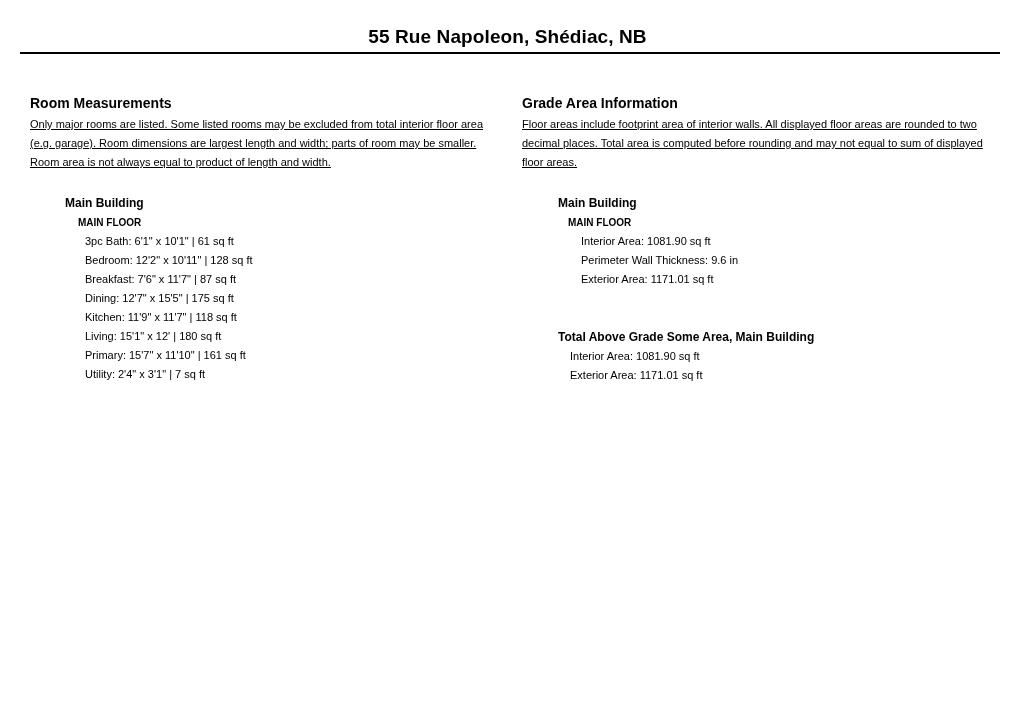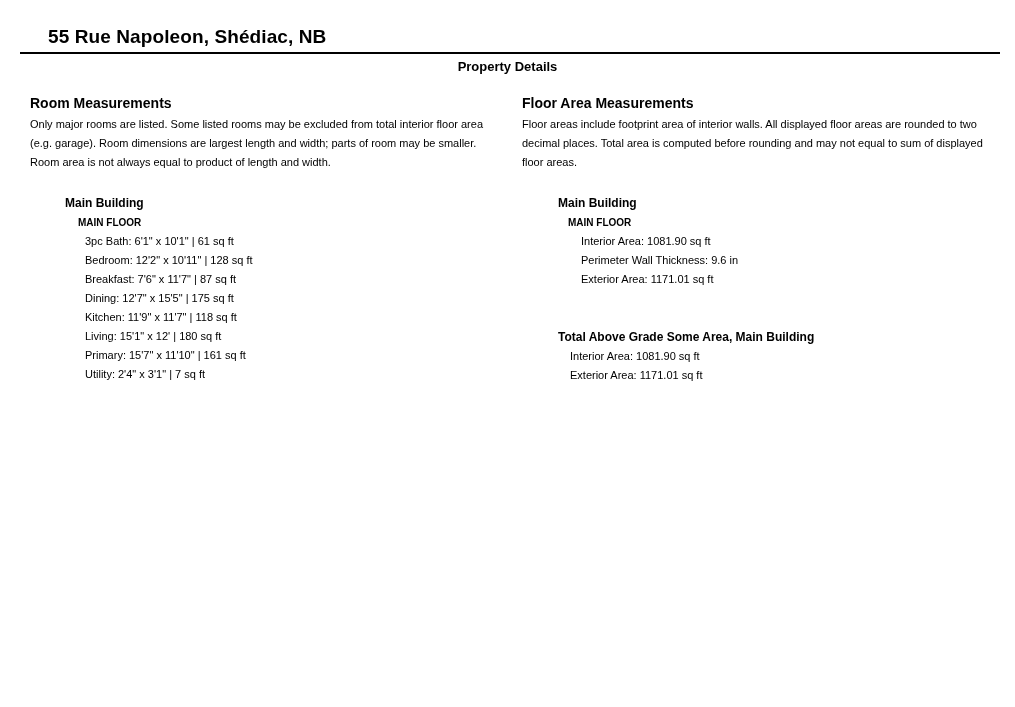--- a/index.html
+++ b/index.html
@@ -23,27 +23,26 @@
     width: 1015px;
     height: 707px;
     box-sizing: border-box;
   }
 
   
   .doc-header {
     padding-top: 26px;
   }
   .doc-title {
-    text-align: left;
+    text-align: center;
     font-size: 19px;
     font-weight: bold;
     letter-spacing: 0.1px;
     line-height: 22px;
     color: #000;
-    padding-left: 48px;
   }
   .title-rule {
     margin: 4px 15px 0 20px;
     border: 0;
     border-top: 2.5px solid #000000;
     height: 0;
   }
   .doc-subtitle {
     text-align: center;
     font-size: 13px;
@@ -80,20 +79,21 @@
     font-size: 14px;
     font-weight: bold;
     line-height: 15px;
     margin: 0 0 4px 0;
   }
   .section-note {
     font-size: 11px;
     line-height: 19px;
     margin: 0;
     color: #000;
+    text-decoration: underline;
   }
 
   
   .tree {
     margin-top: 22px;
   }
   .tree-block + .tree-block {
     margin-top: 39px;
   }
   .node-building {
@@ -122,21 +122,20 @@
   .col-right .tree-block.total .node-item     { padding-left: 48px; }
 </style>
 </head>
 <body>
 
 <div class="page">
 
   <div class="doc-header">
     <div class="doc-title">55 Rue Napoleon, Shédiac, NB</div>
     <hr class="title-rule">
-    <div class="doc-subtitle">Property Details</div>
   </div>
 
   <div class="columns">
 
     <div class="col col-left">
       <div class="section-title">Room Measurements</div>
       <p class="section-note">Only major rooms are listed. Some listed rooms may be excluded from total interior floor area (e.g. garage). Room dimensions are largest length and width; parts of room may be smaller. Room area is not always equal to product of length and width.</p>
 
       <div class="tree">
         <div class="tree-block">
@@ -148,21 +147,21 @@
           <div class="node-item">Dining: 12'7" x 15'5" | 175 sq ft</div>
           <div class="node-item">Kitchen: 11'9" x 11'7" | 118 sq ft</div>
           <div class="node-item">Living: 15'1" x 12' | 180 sq ft</div>
           <div class="node-item">Primary: 15'7" x 11'10" | 161 sq ft</div>
           <div class="node-item">Utility: 2'4" x 3'1" | 7 sq ft</div>
         </div>
       </div>
     </div>
 
     <div class="col col-right">
-      <div class="section-title">Floor Area Measurements</div>
+      <div class="section-title">Grade Area Information</div>
       <p class="section-note">Floor areas include footprint area of interior walls. All displayed floor areas are rounded to two decimal places. Total area is computed before rounding and may not equal to sum of displayed floor areas.</p>
 
       <div class="tree">
         <div class="tree-block">
           <div class="node-building">Main Building</div>
           <div class="node-floor">MAIN FLOOR</div>
           <div class="node-item">Interior Area: 1081.90 sq ft</div>
           <div class="node-item">Perimeter Wall Thickness: 9.6 in</div>
           <div class="node-item">Exterior Area: 1171.01 sq ft</div>
         </div>

